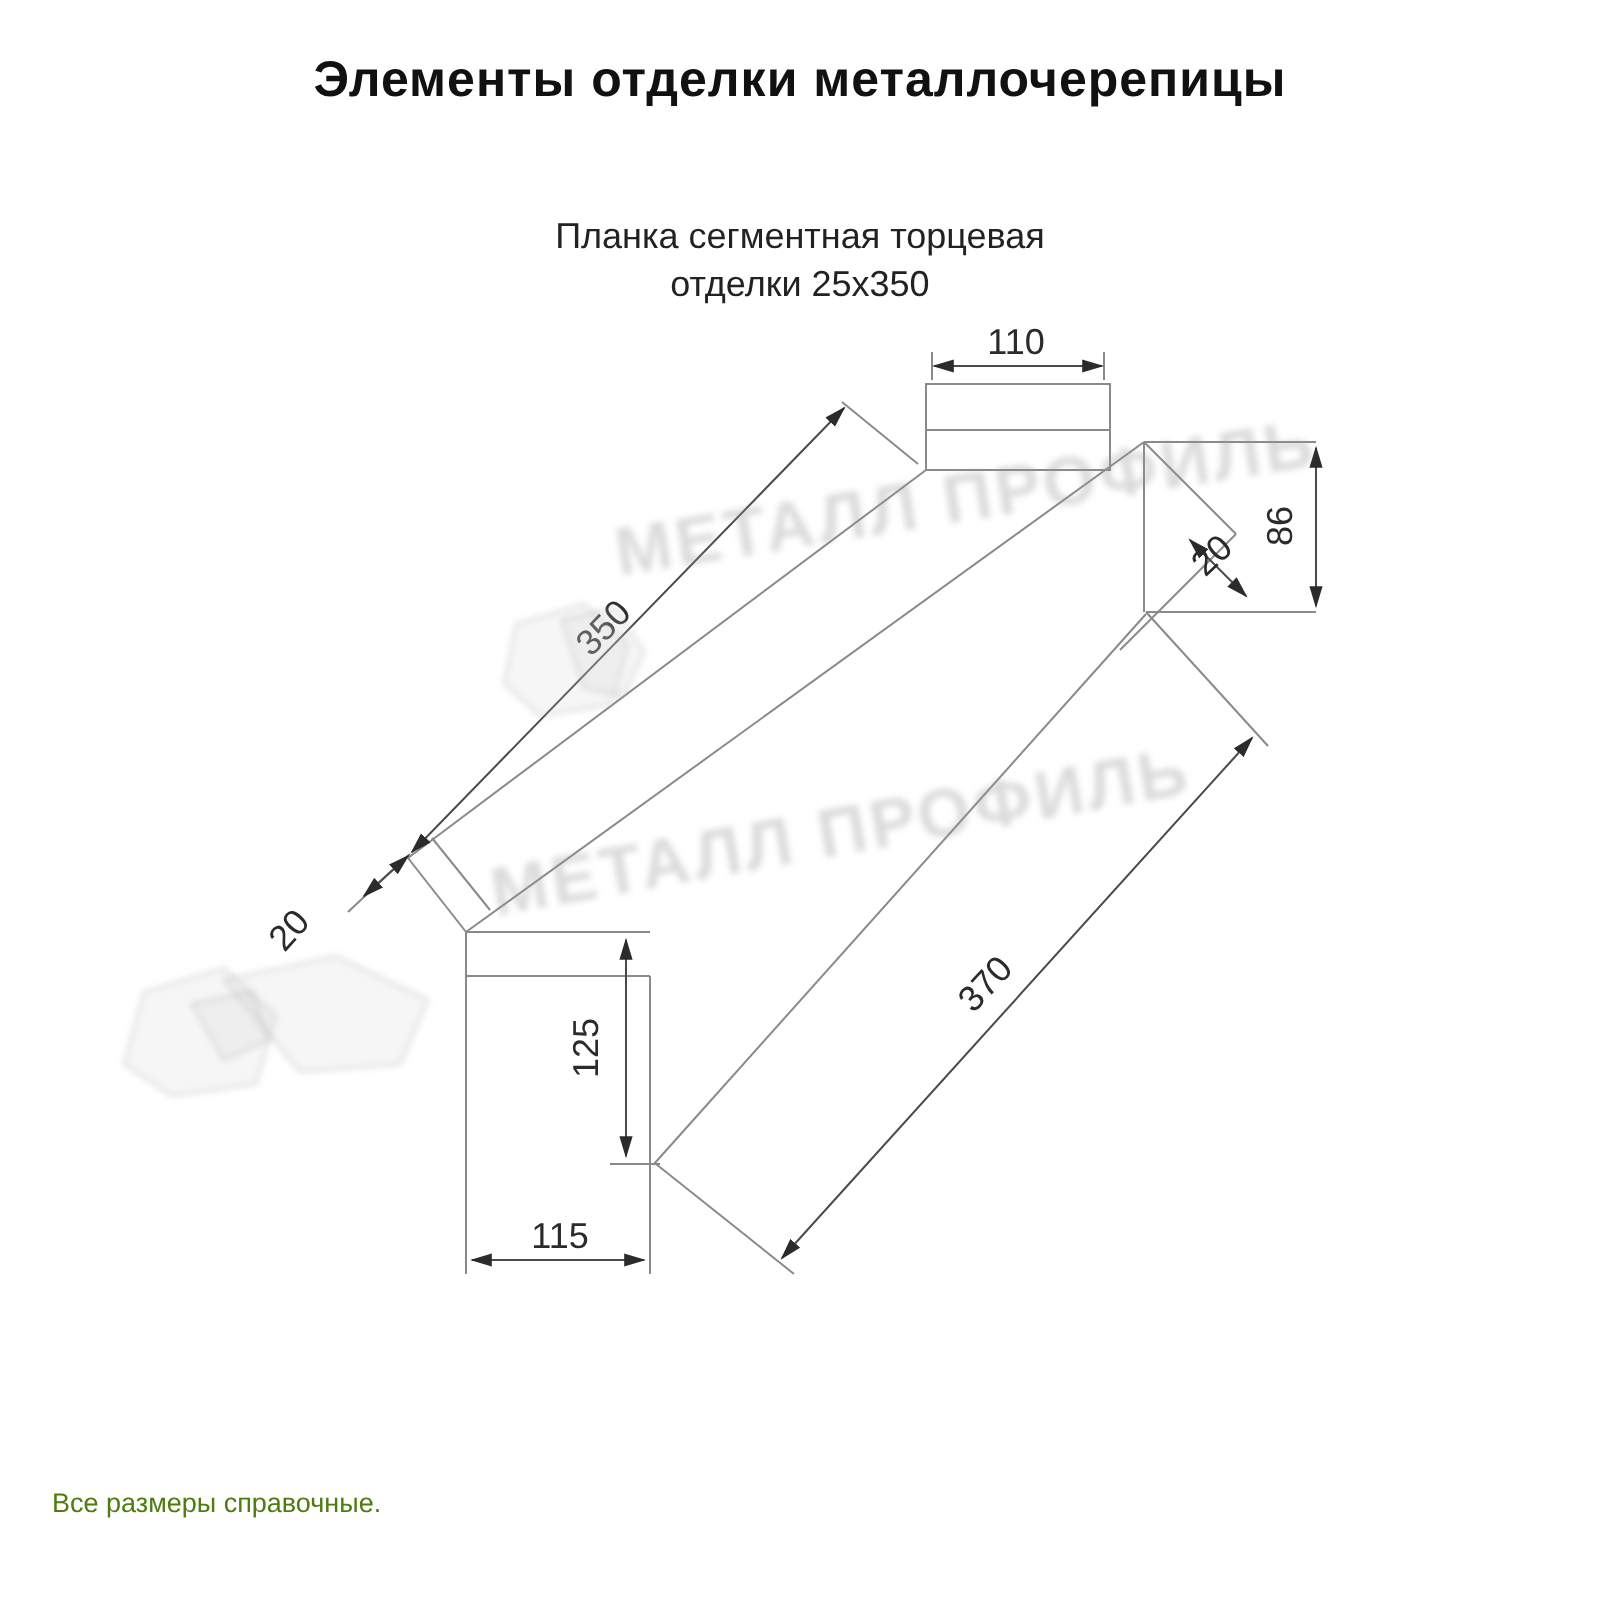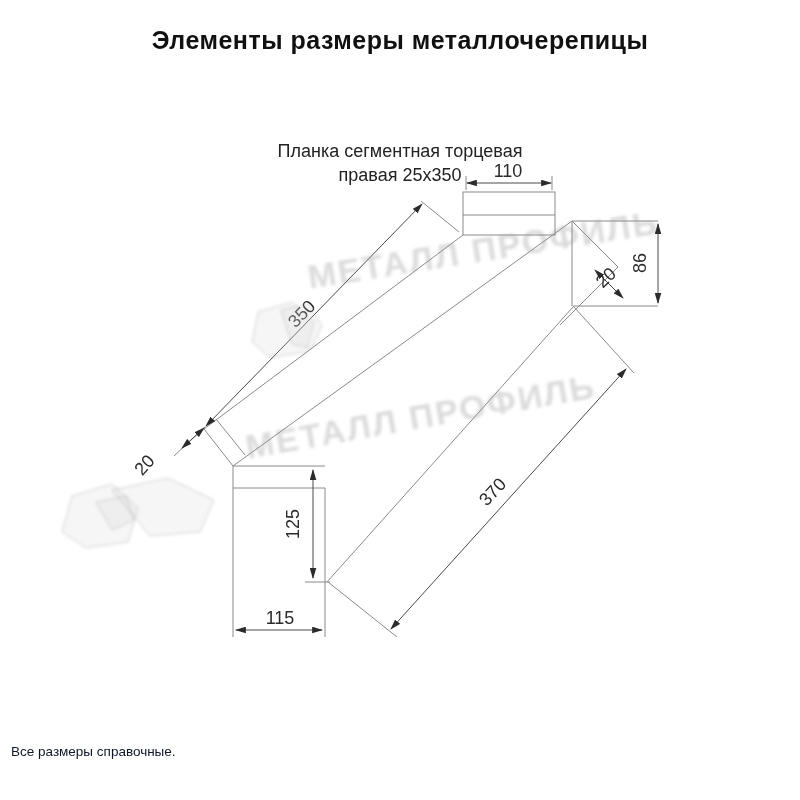--- a/index.html
+++ b/index.html
@@ -1,42 +1,42 @@
 <!DOCTYPE html>
 <html><head>
 <meta charset="utf-8">
 <style>
   html,body{margin:0;padding:0;background:#ffffff;}
   #page{position:relative;width:800px;height:800px;background:#ffffff;overflow:hidden;
         font-family:"Liberation Sans", sans-serif;color:#1c1c1c;}
   .title{position:absolute;left:0;top:26px;width:800px;text-align:center;
          font-size:25px;font-weight:bold;letter-spacing:0.5px;color:#111;}
   .subtitle{position:absolute;left:0;top:106px;width:800px;text-align:center;
-            font-size:18px;line-height:24px;color:#222;margin-top:33px;}
-  .notes{position:absolute;left:11px;top:742px;font-size:13.5px;line-height:19px;color:#0f172a;}
+            font-size:18px;line-height:24px;color:#222;}
+  .notes{position:absolute;left:26px;top:742px;font-size:13.5px;line-height:19px;color:#4d7c0f;}
   svg text.dim{font-family:"Liberation Sans", sans-serif;font-size:18px;fill:#2b2b2b;}
   .wm{position:absolute;font-weight:bold;font-size:34px;letter-spacing:2px;
       color:rgba(150,150,150,0.34);filter:blur(1.6px);white-space:nowrap;pointer-events:none;}
   .wm1{left:308px;top:258px;transform:rotate(-9deg);transform-origin:left center;}
   .wm2{left:246px;top:428px;transform:rotate(-10deg);transform-origin:left center;}
   .geo{stroke:#8a8a8a;stroke-width:1;fill:none;}
   .dimline{stroke:#4a4a4a;stroke-width:1;fill:none;}
   .ext{stroke:#8a8a8a;stroke-width:1;fill:none;}
   .logo{stroke:rgba(150,150,150,0.4);fill:rgba(205,205,205,0.18);filter:blur(1.5px);}
 </style>
 </head>
 <body>
 
 <div id="page">
 
-  <div class="title">Элементы размеры металлочерепицы</div>
+  <div class="title">Элементы отделки металлочерепицы</div>
 
   <div class="subtitle">
     <div>Планка сегментная торцевая</div>
-    <div>правая 25х350</div>
+    <div>отделки 25х350</div>
   </div>
 
   <svg width="800" height="800" viewBox="0 0 800 800" style="position:absolute;left:0;top:0;">
     <defs>
       <marker id="arr" viewBox="0 0 10 6" refX="9" refY="3" markerWidth="11" markerHeight="7" orient="auto-start-reverse" markerUnits="userSpaceOnUse">
         <path d="M0,0 L10,3 L0,6 z" fill="#2b2b2b"></path>
       </marker>
     </defs>
 
     <g>

